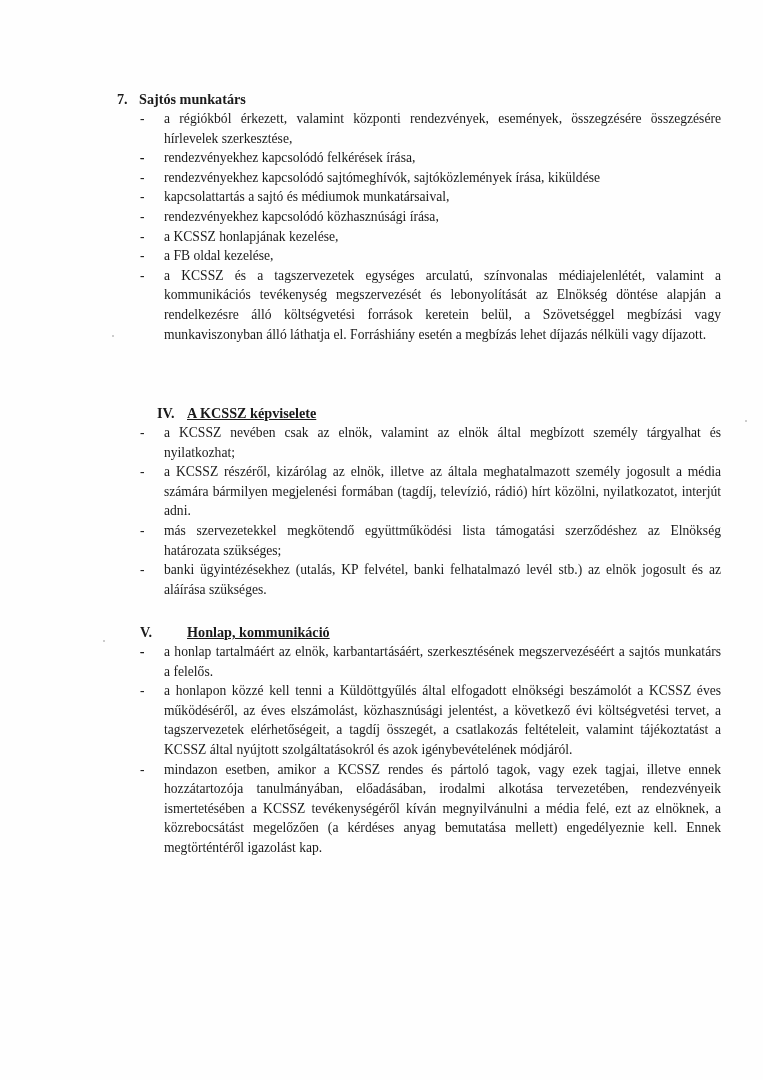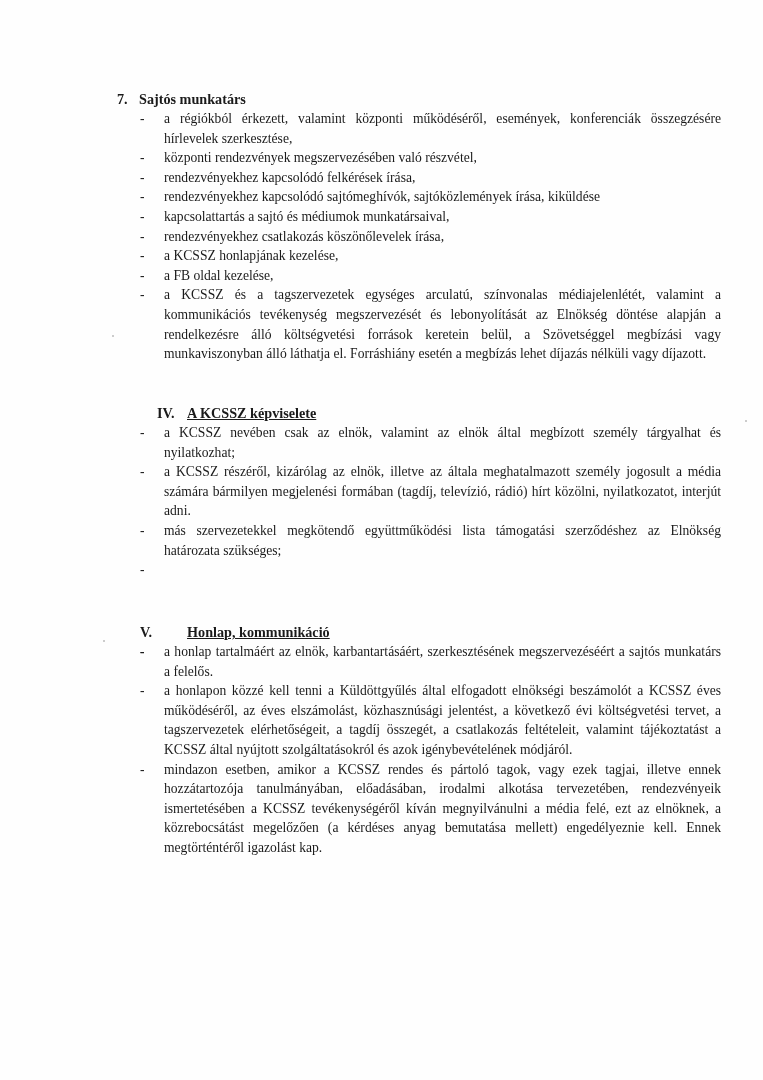--- a/index.html
+++ b/index.html
@@ -97,41 +97,40 @@
 <div class="page">
 
   <div class="section" id="sec7">
     <div class="heading">
       <span class="num">7.</span>
       <span class="title">Sajtós munkatárs</span>
     </div>
     <ul class="items">
       <li>
           <span class="dash">-</span>
-          <span class="txt">a régiókból érkezett, valamint központi működéséről, események, konferenciák összegzésére hírlevelek szerkesztése,</span>
+          <span class="txt">a régiókból érkezett, valamint központi rendezvények, események, összegzésére összegzésére hírlevelek szerkesztése,</span>
         </li>
       <li>
           <span class="dash">-</span>
-          <span class="txt">központi rendezvények megszervezésében való részvétel,</span>
         </li>
       <li>
           <span class="dash">-</span>
           <span class="txt">rendezvényekhez kapcsolódó felkérések írása,</span>
         </li>
       <li>
           <span class="dash">-</span>
           <span class="txt">rendezvényekhez kapcsolódó sajtómeghívók, sajtóközlemények írása, kiküldése</span>
         </li>
       <li>
           <span class="dash">-</span>
           <span class="txt">kapcsolattartás a sajtó és médiumok munkatársaival,</span>
         </li>
       <li>
           <span class="dash">-</span>
-          <span class="txt">rendezvényekhez csatlakozás köszönőlevelek írása,</span>
+          <span class="txt">rendezvényekhez kapcsolódó közhasznúsági írása,</span>
         </li>
       <li>
           <span class="dash">-</span>
           <span class="txt">a KCSSZ honlapjának kezelése,</span>
         </li>
       <li>
           <span class="dash">-</span>
           <span class="txt">a FB oldal kezelése,</span>
         </li>
       <li>
@@ -154,20 +153,21 @@
       <li>
           <span class="dash">-</span>
           <span class="txt">a KCSSZ részéről, kizárólag az elnök, illetve az általa meghatalmazott személy jogosult a média számára bármilyen megjelenési formában (tagdíj, televízió, rádió) hírt közölni, nyilatkozatot, interjút adni.</span>
         </li>
       <li>
           <span class="dash">-</span>
           <span class="txt">más szervezetekkel megkötendő együttműködési lista támogatási szerződéshez az Elnökség határozata szükséges;</span>
         </li>
       <li>
           <span class="dash">-</span>
+          <span class="txt">banki ügyintézésekhez (utalás, KP felvétel, banki felhatalmazó levél stb.) az elnök jogosult és az aláírása szükséges.</span>
         </li>
     </ul>
   </div>
 
   <div class="section" id="sec5">
     <div class="heading">
       <span class="num">V.</span>
       <span class="title ul">Honlap, kommunikáció</span>
     </div>
     <ul class="items">

